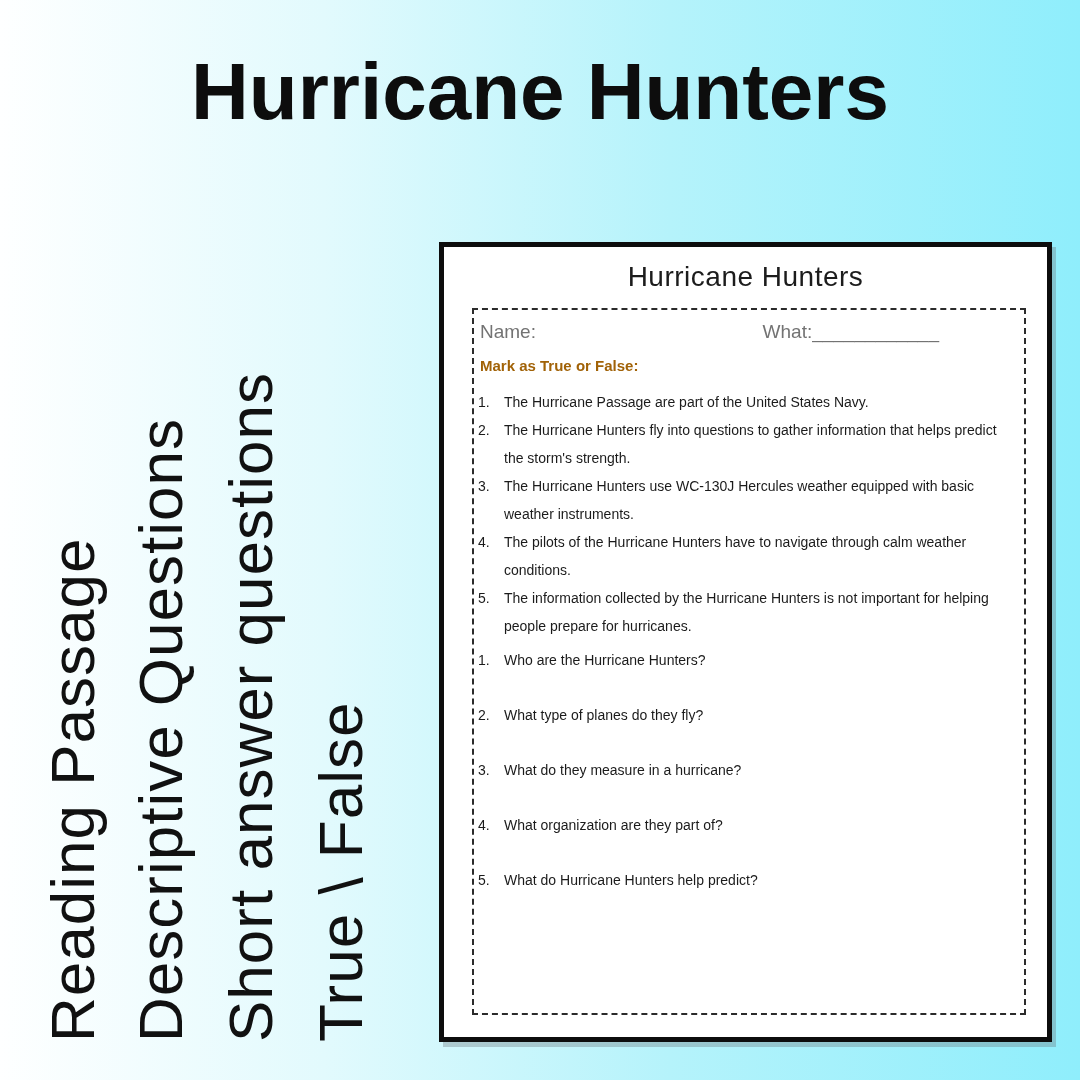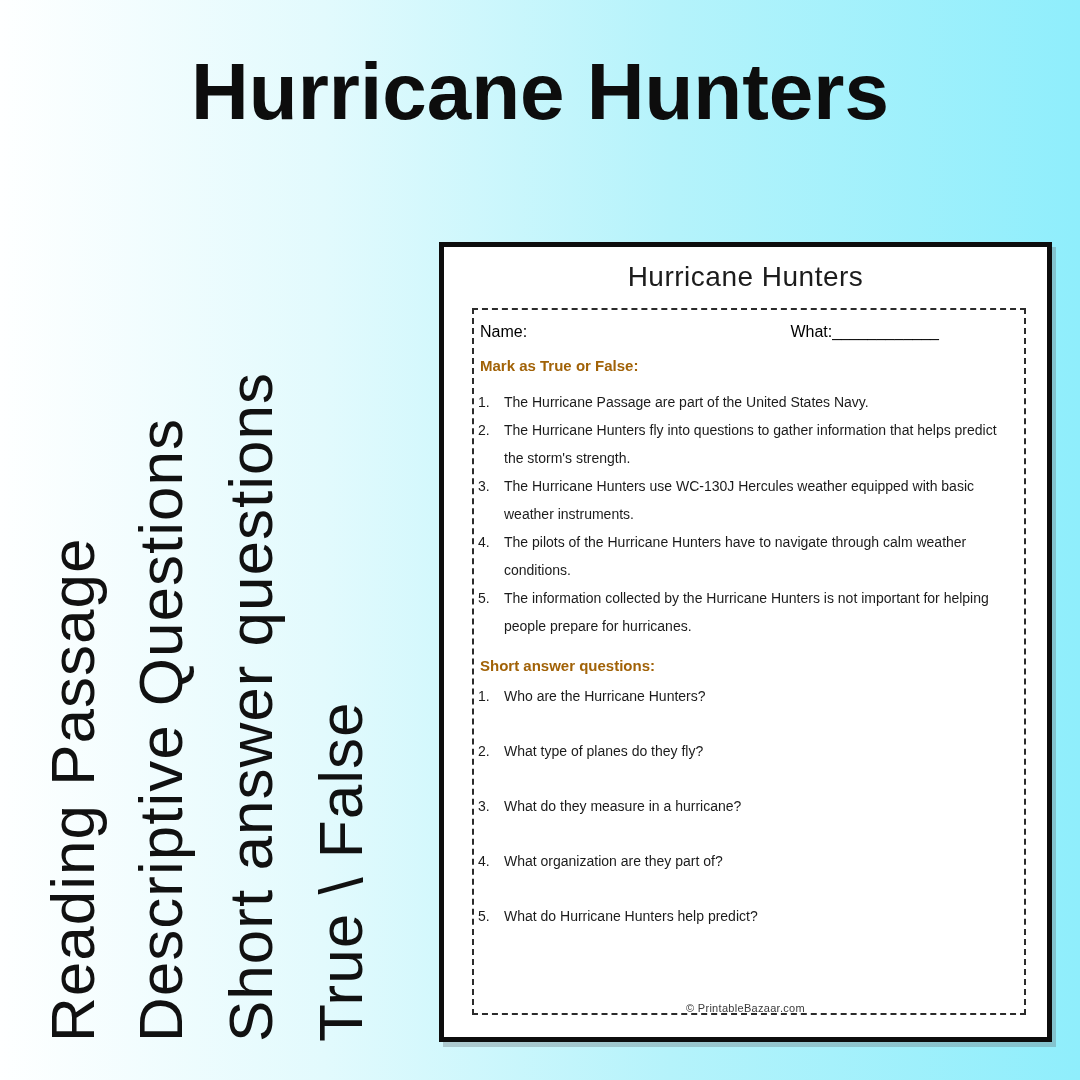--- a/index.html
+++ b/index.html
@@ -34,21 +34,21 @@
   .ws-title{
     position:absolute;top:14px;left:0;width:100%;text-align:center;
     font-size:28px;line-height:32px;color:#1c1c1c;letter-spacing:0.5px;font-weight:400;
   }
   .dashed{
     position:absolute;left:28px;top:61px;width:546px;height:691px;
     border:2px dashed #2b2b2b;box-sizing:content-box;
     padding:12px 0 0 4px;
   }
   .name-row{
-    display:flex;font-size:16px;line-height:20px;color:#000000;padding-left:2px;justify-content:space-between;
+    display:flex;font-size:19px;line-height:20px;color:#737373;padding-left:2px;justify-content:space-between;
   }
   .date-cell{margin-left:auto;margin-right:85px;}
   .sec-heading{
     font-weight:bold;font-size:15px;line-height:20px;color:#a16207;padding-left:2px;
   }
   .tf-heading{margin-top:14px;}
   .sa-heading{margin-top:16px;}
   .tf-list{margin-top:12px;}
   .sa-list{margin-top:6px;}
   .item{display:flex;font-size:14px;line-height:28px;color:#1b1b1b;}
@@ -98,21 +98,20 @@
       <div class="item">
         <span class="num">4.</span>
         <span class="txt">The pilots of the Hurricane Hunters have to navigate through calm weather conditions.</span>
       </div>
       <div class="item">
         <span class="num">5.</span>
         <span class="txt">The information collected by the Hurricane Hunters is not important for helping people prepare for hurricanes.</span>
       </div>
     </div>
 
-    <div class="sec-heading sa-heading">Short answer questions:</div>
 
     <div class="sa-list">
       <div class="item">
         <span class="num">1.</span>
         <span class="txt">Who are the Hurricane Hunters?</span>
       </div>
       <div class="item">
         <span class="num">2.</span>
         <span class="txt">What type of planes do they fly?</span>
       </div>
@@ -125,14 +124,13 @@
         <span class="txt">What organization are they part of?</span>
       </div>
       <div class="item">
         <span class="num">5.</span>
         <span class="txt">What do Hurricane Hunters help predict?</span>
       </div>
     </div>
 
   </div>
 
-  <div class="footer">© PrintableBazaar.com</div>
 </div>
 
 </body></html>

